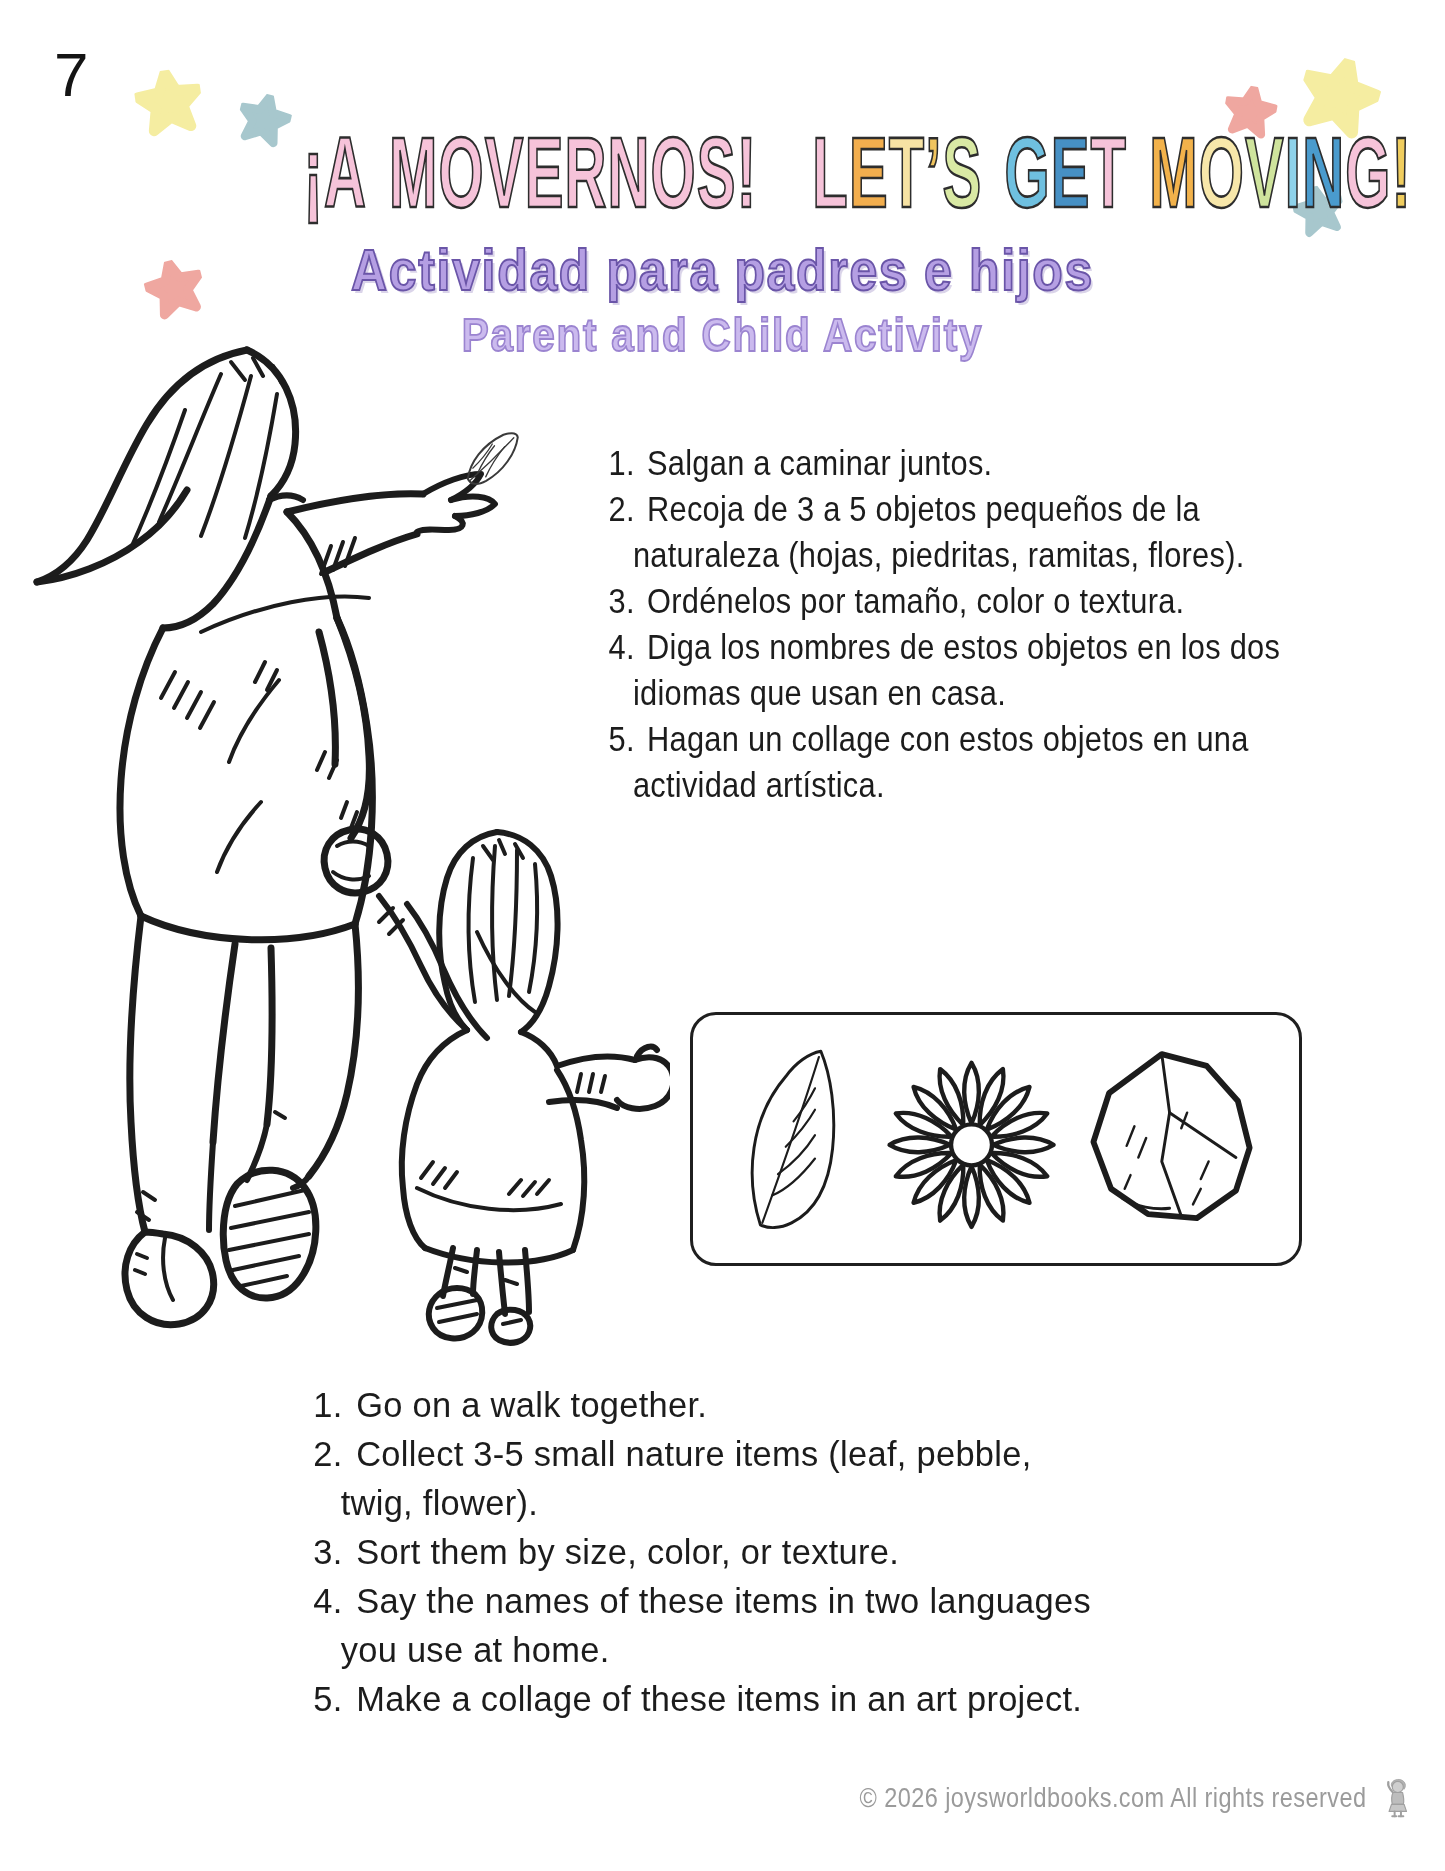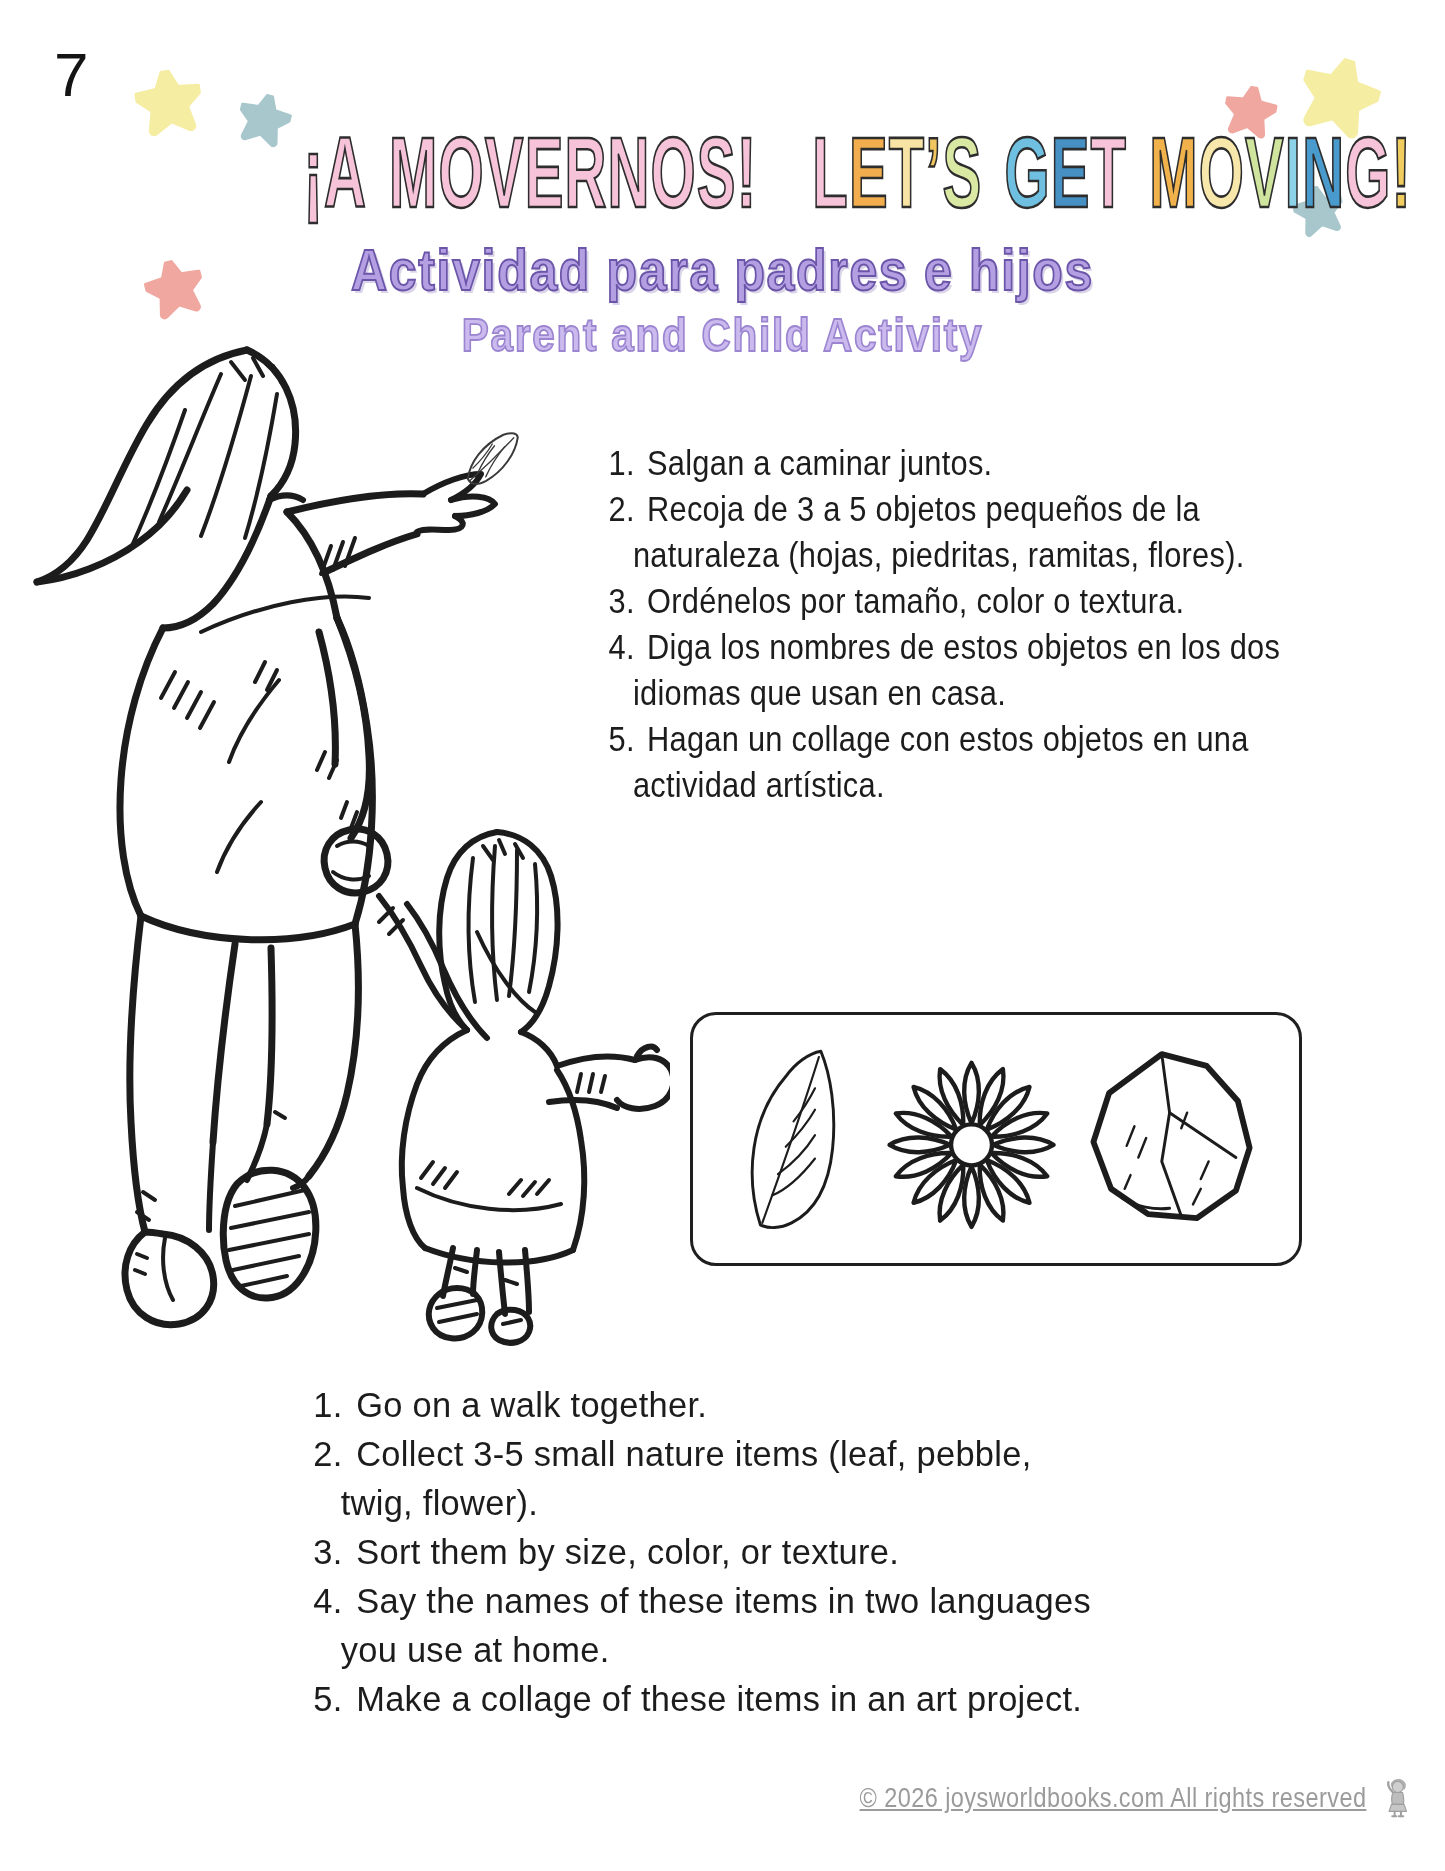--- a/index.html
+++ b/index.html
@@ -40,21 +40,21 @@
   .list-en{left:298px;top:1381px;width:880px;font-size:35.5px;line-height:49px;
            transform:scaleX(0.97);transform-origin:0 0;}
   .list-en .num{width:46px;margin-right:14px;}
 
   .nature-box{position:absolute;left:690px;top:1012px;width:612px;height:254px;background:#fff;
               border:3.5px solid #1f1f1f;border-radius:26px;display:flex;align-items:center;
               justify-content:space-between;padding:0 42px;box-sizing:border-box;}
   .nature-box svg{display:block;}
 
   .footer{position:absolute;left:0;top:1772px;width:1412px;height:52px;display:flex;
-          justify-content:flex-end;align-items:center;gap:16px;color:#9b9b9b;font-size:28px;letter-spacing:0.5px;text-decoration:underline;}
+          justify-content:flex-end;align-items:center;gap:16px;color:#9b9b9b;font-size:28px;letter-spacing:0.5px;}
   .footer .copy{transform:scaleX(0.84);transform-origin:100% 50%;}
   .footer .logo svg{width:30px;height:46px;display:block;}
 </style>
 </head>
 <body>
 
 <div class="page">
 
   <div class="page-number">7</div>
 

